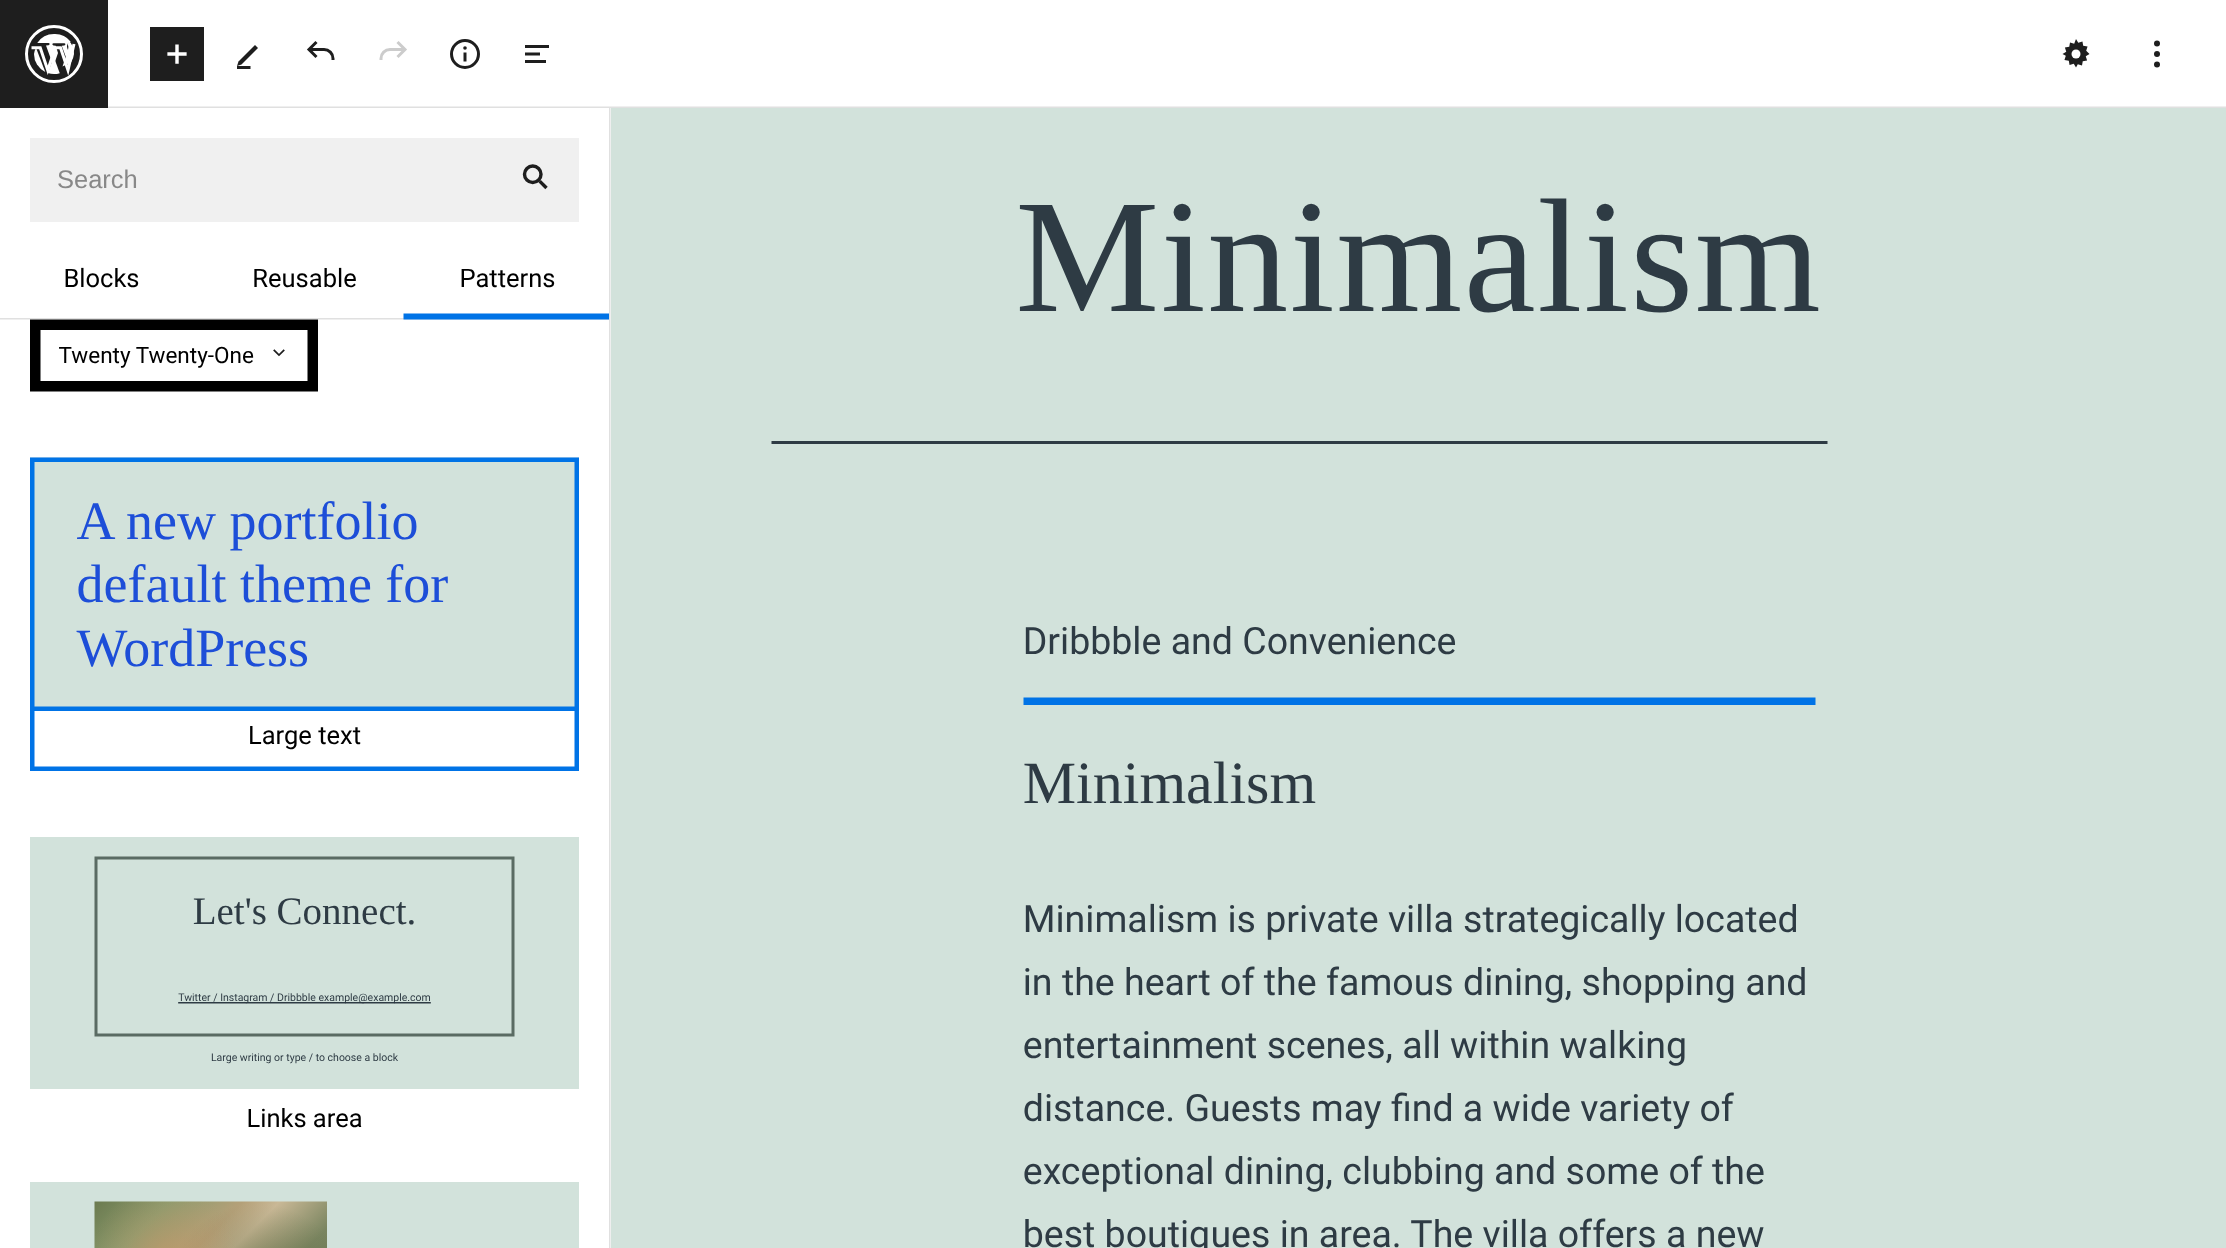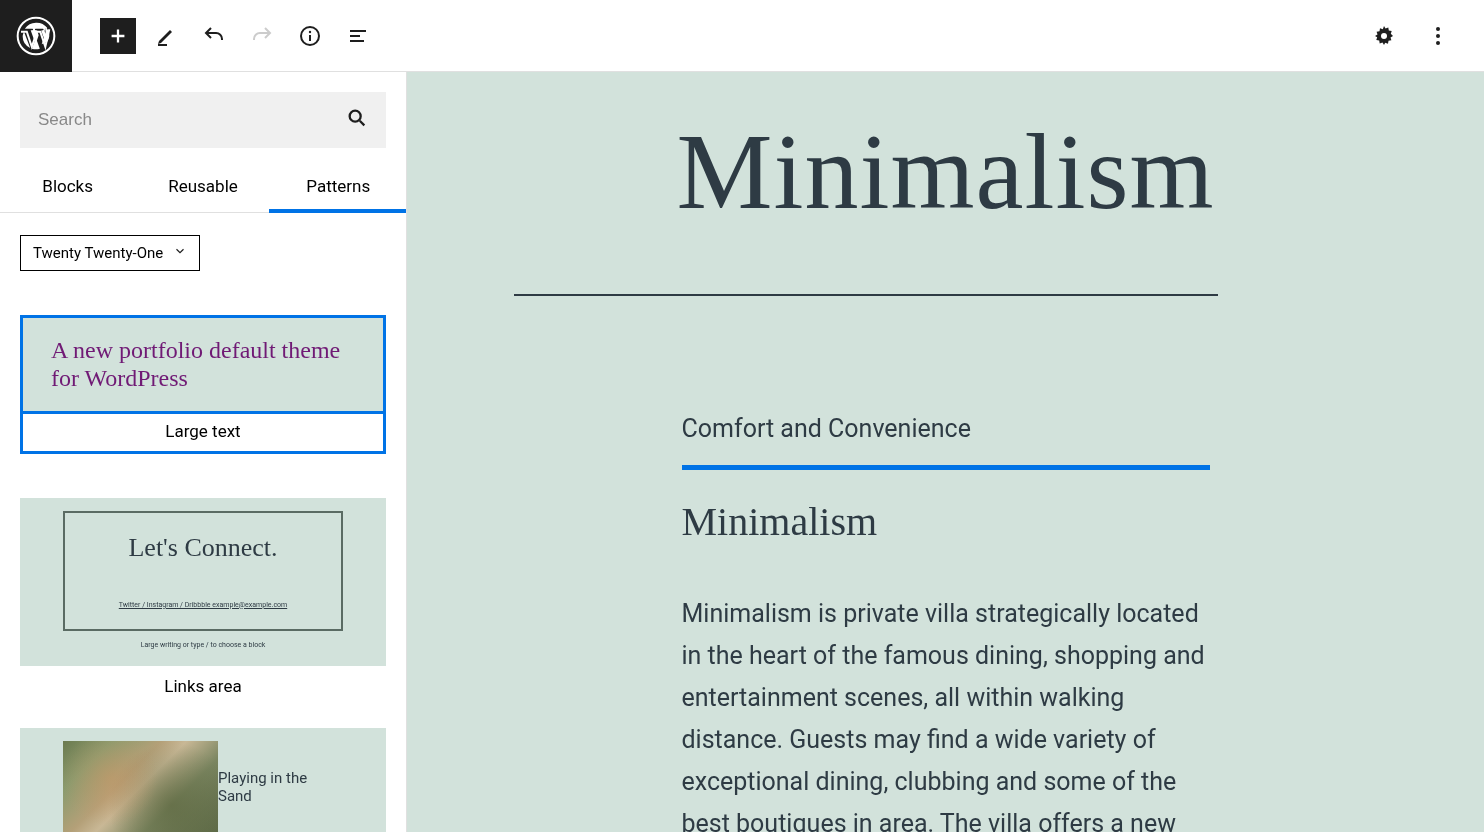--- a/index.html
+++ b/index.html
@@ -24,32 +24,32 @@
 
 .search-box { background: #f0f0f0; height: 56px; display: flex; align-items: center; padding: 0 18px; margin-bottom: 14px; }
 .search-box input { flex: 1; border: none; background: transparent; font-size: 17px; color: #c2410c; outline: none; }
 .search-box input::placeholder { color: #888; }
 
 .tabs { display: flex; border-bottom: 1px solid #e0e0e0; margin: 0 -20px; justify-content: space-between; }
 .tab { flex: 1; text-align: center; padding: 14px 0 16px; font-size: 17px; cursor: pointer; position: relative; }
 .tab.active { font-weight: 400; }
 .tab.active::after { content: ""; position: absolute; bottom: -1px; left: 50%; transform: translateX(-50%); width: 138px; height: 4px; background: #0073e6; }
 
-.theme-select { margin-top: 22px; border: 1px solid #000000; padding: 8px 12px; display: inline-flex; align-items: center; font-size: 15px; cursor: pointer; background: #fff; }
+.theme-select { border: 7px solid #000000; padding: 8px 12px; display: inline-flex; align-items: center; font-size: 15px; cursor: pointer; background: #fff; }
 .theme-select svg { margin-left: 10px; }
 
 .pattern-list { margin-top: 44px; }
 .pattern-card { margin-bottom: 22px; }
 .pattern-preview { background: #d2e2db; border: 3px solid transparent; position: relative; }
 .pattern-card.selected .pattern-preview { border: 3px solid #0073e6; }
 .pattern-label { text-align: center; font-size: 17px; padding: 10px 0; }
 .pattern-card.selected .pattern-label { background: #fff; border: 3px solid #0073e6; border-top: none; margin-top: -3px; }
 
 .p1 { padding: 18px 28px; }
-.p1-text { font-family: Georgia, serif; font-size: 24px; color: #701a75; line-height: 1.18; font-weight: 300; }
+.p1-text { font-family: Georgia, serif; font-size: 36px; color: #1d4ed8; line-height: 1.18; font-weight: 300; }
 
 .p2 { padding: 10px 40px 14px; margin-top: 44px; }
 .p2-frame { border: 2px solid #5a6b63; padding: 20px 10px; text-align: center; }
 .p2-title { font-family: Georgia, serif; font-size: 26px; color: #2e3b44; margin-bottom: 38px; font-weight: 300; }
 .p2-links { font-size: 7px; color: #2e3b44; }
 .p2-links span { text-decoration: underline; }
 .p2-caption { font-size: 7px; color: #2e3b44; text-align: center; margin-top: 10px; }
 
 .p3 { padding: 10px 40px; display: flex; gap: 0; }
 .p3-img { width: 155px; height: 92px; background: linear-gradient(135deg, #6b7a4f 0%, #8a9b6e 20%, #b4a078 40%, #c9b896 50%, #7a8560 70%, #5e6b48 100%); position: relative; }
@@ -190,20 +190,20 @@
 
       </div>
     </div>
   </div>
 
   <div class="canvas">
     <div class="hero-title">Minimalism</div>
     <div class="canvas-inner">
       <hr class="hr-dark">
       <div class="section">
-        <div class="subtitle">Comfort and Convenience</div>
+        <div class="subtitle">Dribbble and Convenience</div>
         <hr class="hr-blue">
         <div class="sect-title">Minimalism</div>
         <div class="body-text">Minimalism is private villa strategically located in the heart of the famous dining, shopping and entertainment scenes, all within walking distance. Guests may find a wide variety of exceptional dining, clubbing and some of the best boutiques in area. The villa offers a new modern design with all the comforts you would expect in your holiday retreat. The kitchen with its facilities , dining area, and</div>
       </div>
     </div>
   </div>
 </div>
 
 </body></html>

